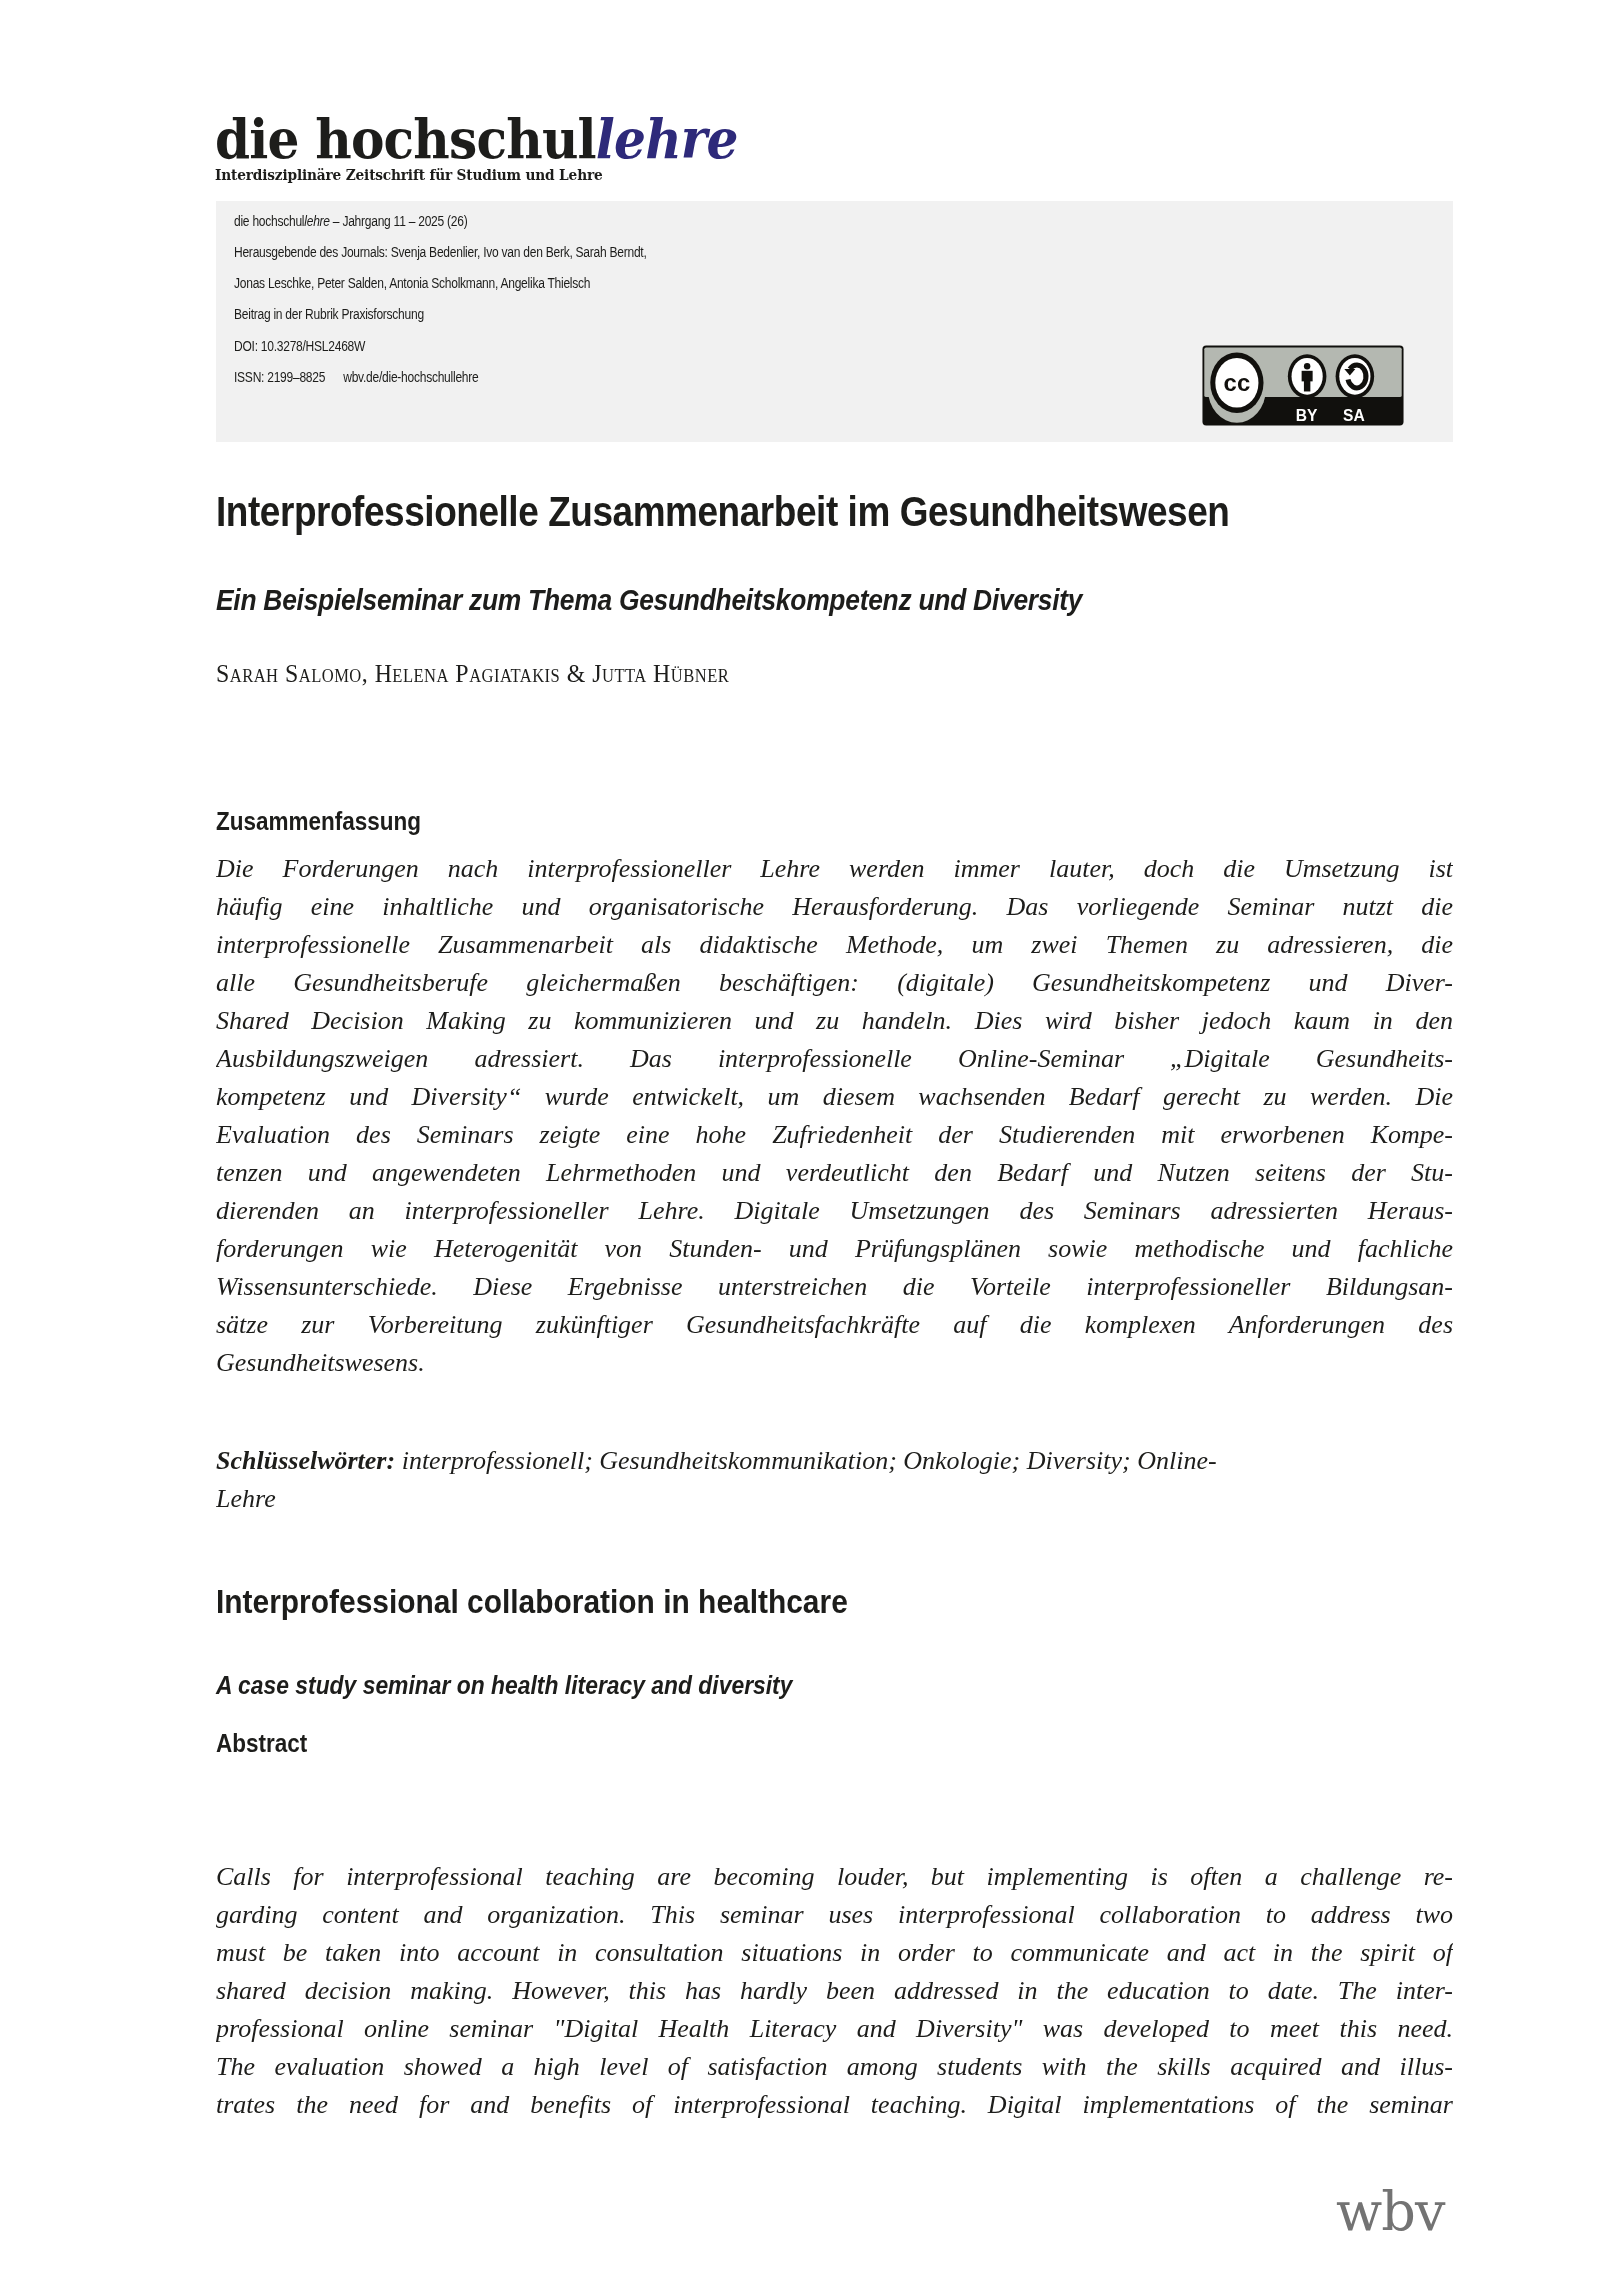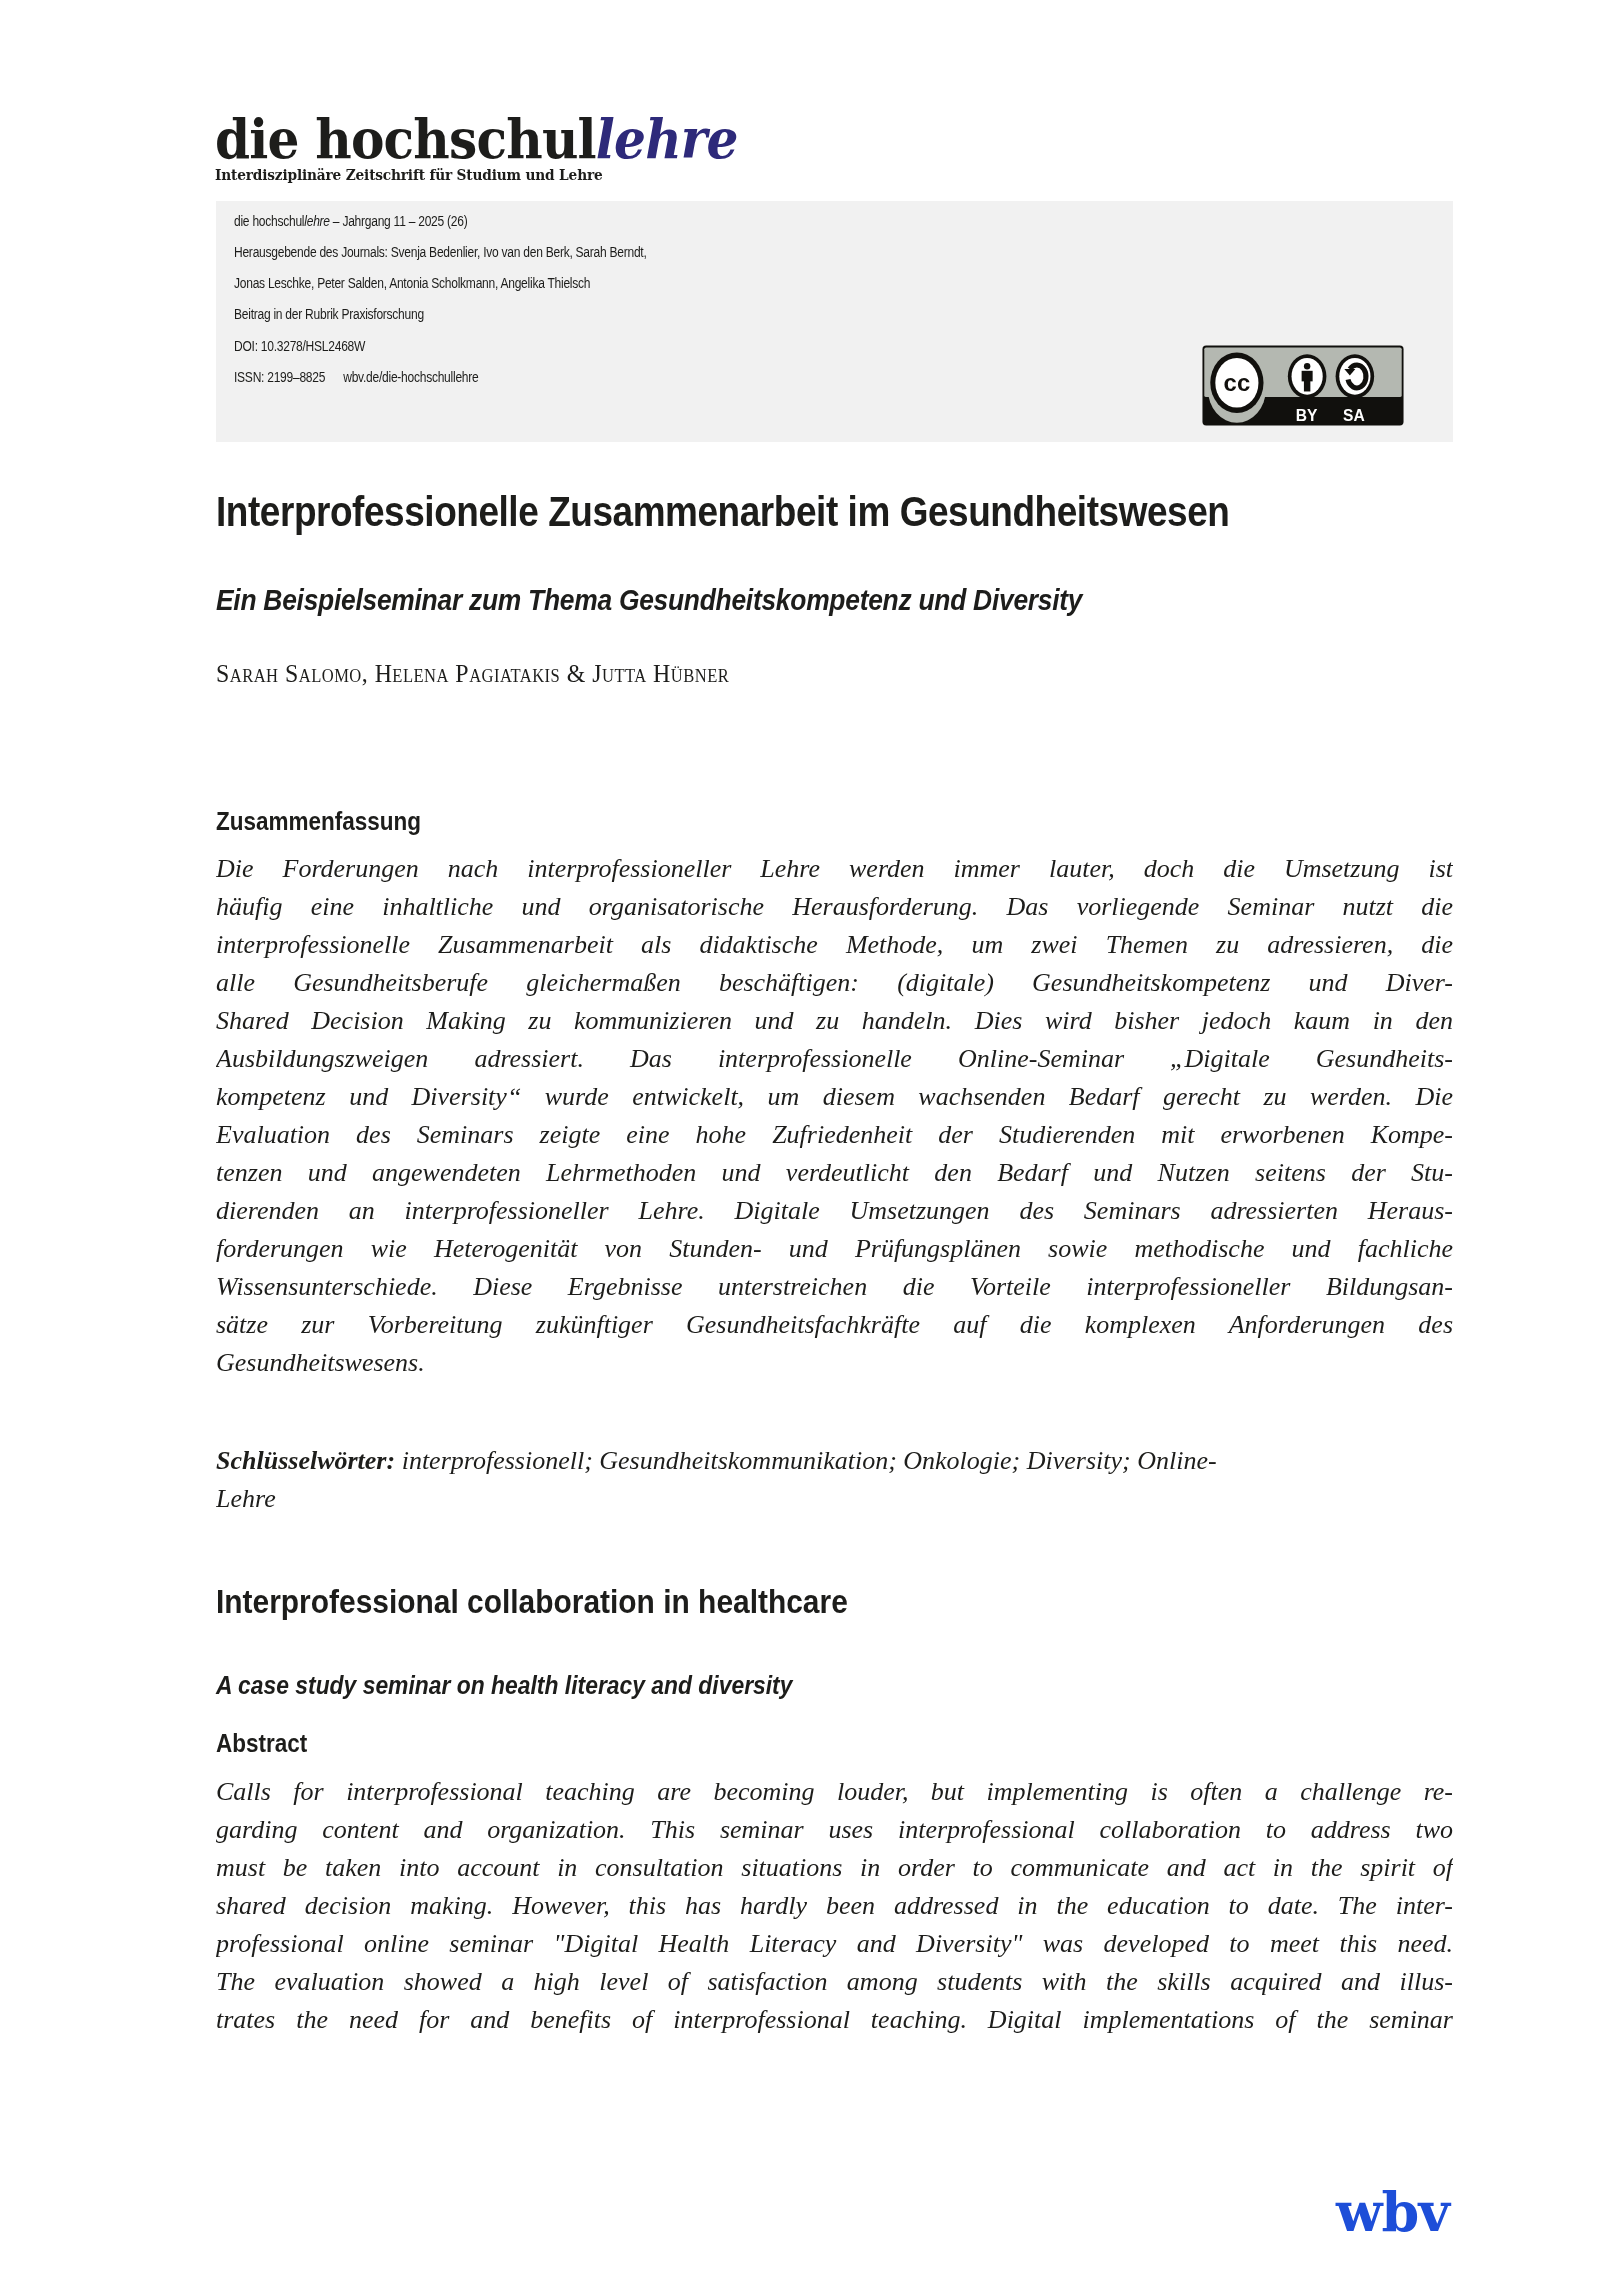--- a/index.html
+++ b/index.html
@@ -26,21 +26,21 @@
 
   .sec-heading { position: absolute; left: 216px; font-family: "Liberation Sans", sans-serif; font-weight: bold; font-size: 25px; line-height: 1; white-space: nowrap; transform: scaleX(0.9); transform-origin: left; color: #1d1d1b; }
   .sec-title-en { position: absolute; left: 216px; top: 1584px; font-family: "Liberation Sans", sans-serif; font-weight: bold; font-size: 34px; line-height: 1; white-space: nowrap; transform: scaleX(0.88); transform-origin: left; color: #1d1d1b; }
   .sec-sub-en { position: absolute; left: 216px; top: 1672px; font-family: "Liberation Sans", sans-serif; font-weight: bold; font-style: italic; font-size: 26px; line-height: 1; white-space: nowrap; transform: scaleX(0.88); transform-origin: left; color: #1d1d1b; }
 
   .body-text { position: absolute; left: 216px; width: 1237px; font-family: "Liberation Serif", serif; font-size: 26px; color: #1d1d1b; font-style: italic; }
   .body-line { height: 38px; line-height: 38px; white-space: nowrap; text-align: justify; text-align-last: justify; overflow: hidden; }
   .body-line.last { text-align-last: left; }
   .kw-label { font-weight: bold; }
 
-  .publisher-logo { position: absolute; left: 1336px; top: 2185px; font-family: "DejaVu Serif", serif; font-weight: bold; font-size: 54px; line-height: 1; color: #1d4ed8; letter-spacing: -0.9px; }
+  .publisher-logo { position: absolute; left: 1336px; top: 2185px; font-family: "DejaVu Serif", serif; font-weight: normal; font-size: 54px; line-height: 1; color: #737373; letter-spacing: -0.9px; }
 </style>
 </head>
 <body>
 
 <div class="logo">
   <div class="logo-main"><span>die hochschul</span><span class="accent">lehre</span></div>
   <div class="logo-sub">Interdisziplinäre Zeitschrift für Studium und Lehre</div>
 </div>
 
 <div class="infobox">
@@ -104,21 +104,21 @@
 </div>
 
 <div class="body-text" style="top:1442px;">
   <div class="body-line last"><span class="kw-label">Schlüsselwörter:</span><span> interprofessionell; Gesundheitskommunikation; Onkologie; Diversity; Online-</span></div>
   <div class="body-line last">Lehre</div>
 </div>
 
 <div class="sec-title-en">Interprofessional collaboration in healthcare</div>
 <div class="sec-sub-en">A case study seminar on health literacy and diversity</div>
 <div class="sec-heading" style="top:1731px;">Abstract</div>
-<div class="body-text" style="top:1773px;">
+<div class="body-text" style="top:1858px;">
   <div class="body-line">Calls for interprofessional teaching are becoming louder, but implementing is often a challenge re-</div>
   <div class="body-line">garding content and organization. This seminar uses interprofessional collaboration to address two</div>
   <div class="body-line">must be taken into account in consultation situations in order to communicate and act in the spirit of</div>
   <div class="body-line">shared decision making. However, this has hardly been addressed in the education to date. The inter-</div>
   <div class="body-line">professional online seminar "Digital Health Literacy and Diversity" was developed to meet this need.</div>
   <div class="body-line">The evaluation showed a high level of satisfaction among students with the skills acquired and illus-</div>
   <div class="body-line">trates the need for and benefits of interprofessional teaching. Digital implementations of the seminar</div>
 </div>
 
 <div class="publisher-logo">wbv</div>

